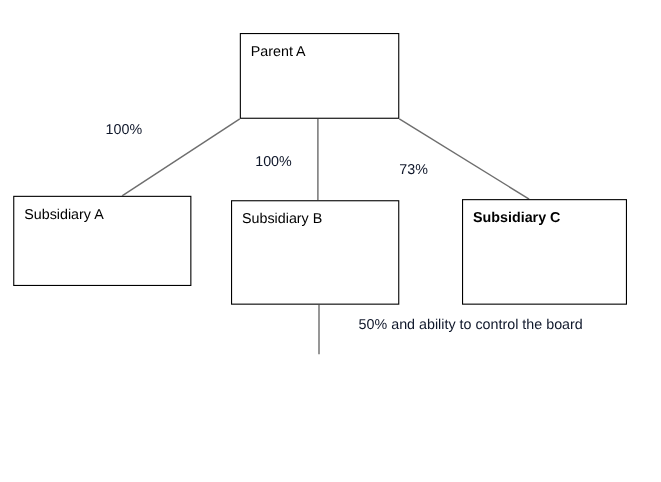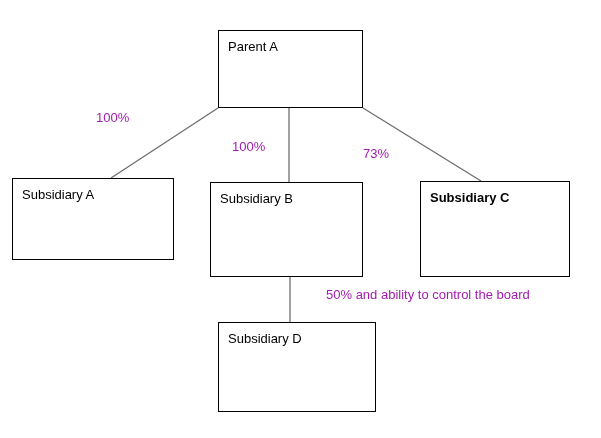--- a/index.html
+++ b/index.html
@@ -37,21 +37,21 @@
     line-height: 1.2;
   }
   #node-parent-a   { left: 218px; top: 30px;  width: 145px; height: 78px; }
   #node-sub-a      { left: 12px;  top: 178px; width: 162px; height: 82px; }
   #node-sub-b      { left: 210px; top: 182px; width: 153px; height: 95px; }
   #node-sub-c      { left: 420px; top: 181px; width: 150px; height: 96px; font-weight: bold; }
   #node-sub-d      { left: 218px; top: 322px; width: 158px; height: 90px; }
   .edge-label {
     position: absolute;
     font-size: 13px;
-    color: #a21caf;
+    color: #0f172a;
     white-space: nowrap;
   }
   #edge-label-a { left: 96px;  top: 110px; }
   #edge-label-b { left: 232px; top: 139px; }
   #edge-label-c { left: 363px; top: 146px; }
   #edge-label-d { left: 307px; top: 287px; margin-left: 19px; }
 </style>
 </head>
 <body>
 
@@ -73,22 +73,19 @@
   </div>
 
   <div class="node" id="node-sub-b">
     <span>Subsidiary B</span>
   </div>
 
   <div class="node" id="node-sub-c">
     <span>Subsidiary C</span>
   </div>
 
-  <div class="node" id="node-sub-d">
-    <span>Subsidiary D</span>
-  </div>
 
   <div class="edge-label" id="edge-label-a">100%</div>
   <div class="edge-label" id="edge-label-b">100%</div>
   <div class="edge-label" id="edge-label-c">73%</div>
   <div class="edge-label" id="edge-label-d">50% and ability to control the board</div>
 
 </div>
 
 </body></html>

